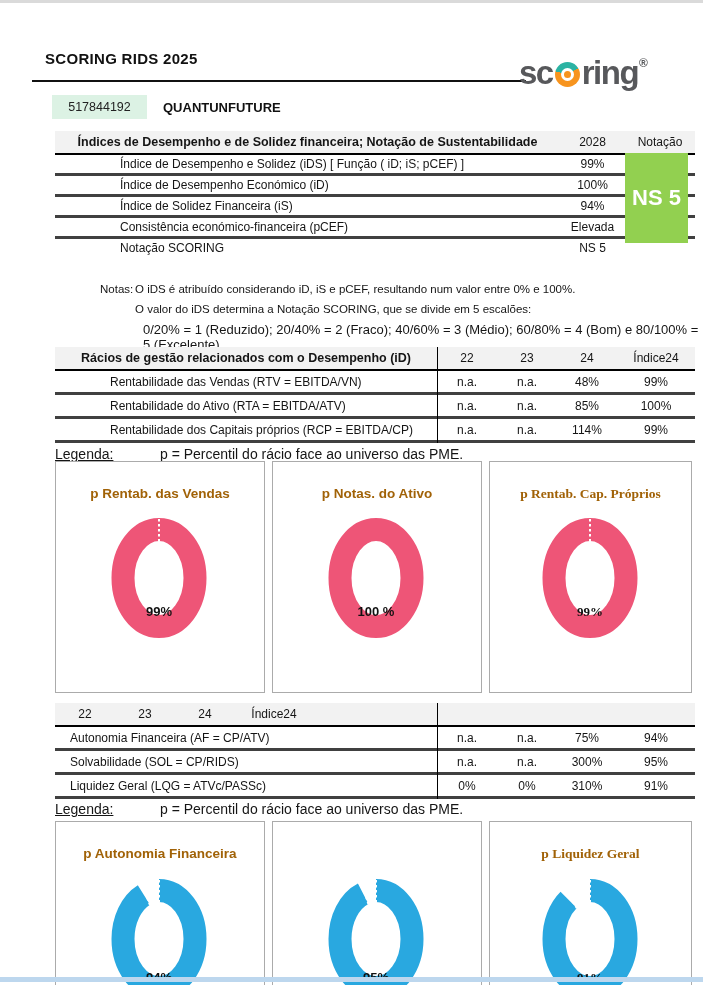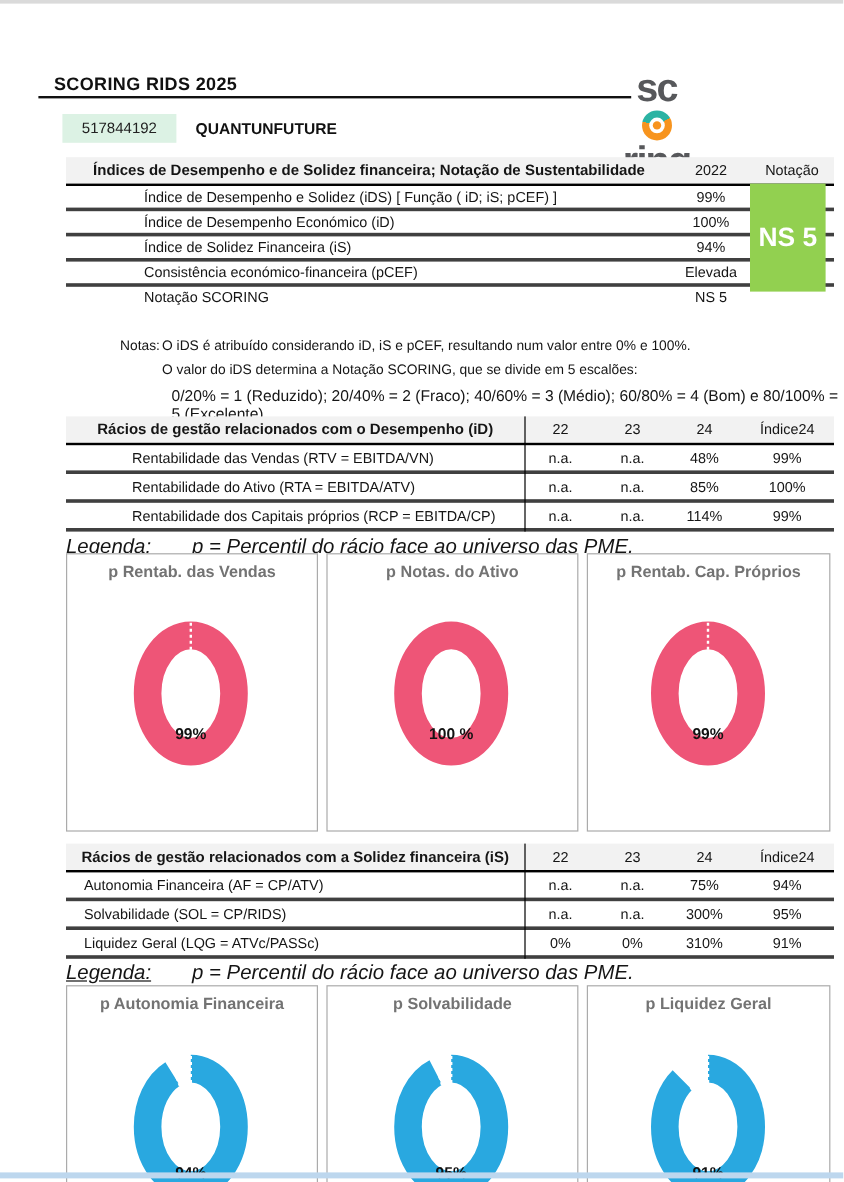--- a/index.html
+++ b/index.html
@@ -1,25 +1,25 @@
 <!DOCTYPE html>
 <html><head>
 <meta charset="utf-8">
 <style>
   html,body{margin:0;padding:0;background:#fff;}
   #page{position:relative;width:703px;height:985px;overflow:hidden;background:#fff;
         font-family:"Liberation Sans",sans-serif;color:#151515;}
   .abs{position:absolute;}
 
   .top-strip{left:0;top:0;width:703px;height:3px;background:#DADADA;}
-  .page-title{left:45px;top:50px;font-size:15px;font-weight:bold;letter-spacing:.3px;color:#111;margin-top:12px;}
+  .page-title{left:45px;top:50px;font-size:15px;font-weight:bold;letter-spacing:.3px;color:#111;}
   .title-rule{left:32px;top:80px;width:494px;height:2px;background:#111;}
 
   .logo{left:519px;top:56px;display:flex;align-items:center;color:#57585B;
-        font-size:33px;font-weight:bold;letter-spacing:-1.5px;line-height:1;flex-direction:column;}
+        font-size:33px;font-weight:bold;letter-spacing:-1.5px;line-height:1;}
   .logo-o{width:25px;height:25px;border-radius:50%;position:relative;margin:3px 2px 0 2px;
           background:conic-gradient(from 285deg,var(--teal) 0 135deg,var(--orange) 135deg 360deg);}
   .logo-o::before{content:'';position:absolute;inset:6px;background:#fff;border-radius:50%;}
   .logo-o::after{content:'';position:absolute;inset:9px;background:var(--orange);border-radius:50%;}
   .logo-reg{font-size:12px;letter-spacing:0;transform:translateY(-10px);margin-left:1px;}
 
   .id-badge{left:52px;top:95px;width:95px;height:24px;display:flex;align-items:center;justify-content:center;
             font-size:12.5px;font-weight:normal;color:#222;}
   .company-name{left:163px;top:100px;font-size:13px;font-weight:bold;color:#111;}
 
@@ -36,31 +36,31 @@
   #table1 .hdr{height:22px;} #table1 .row{height:18px;}
   #table2 .hdr,#table3 .hdr{height:22px;} #table2 .row,#table3 .row{height:21px;}
   .ns-badge{position:absolute;left:570px;top:22px;width:63px;height:90px;display:flex;align-items:center;
             justify-content:center;color:#fff;font-size:22px;font-weight:bold;}
 
   .notes-label{left:100px;top:283px;font-size:11.5px;}
   .note1{left:135px;top:283px;font-size:11.5px;}
   .note2{left:135px;top:303px;font-size:11.5px;}
   .note3{left:143px;top:322px;font-size:13px;}
 
-  .legend{font-size:17px;font-style:italic;}
+  .legend{font-size:14px;}
   .legend .lg-label{text-decoration:underline;}
   .legend .lg-text{position:absolute;left:105px;top:0;white-space:nowrap;}
 
   .panel{position:absolute;border:1px solid #ABABAB;background:#fff;overflow:hidden;}
-  .panel .panel-title{text-align:center;margin-top:7px;font-size:13.5px;font-weight:bold;color:#737373;}
+  .panel .panel-title{text-align:center;margin-top:24px;font-size:13.5px;font-weight:bold;color:#a16207;}
   .panel svg{position:absolute;left:0;top:0;}
   .donut-label{position:absolute;width:48px;text-align:center;font-size:13px;line-height:15px;
                font-weight:bold;color:#111;}
   .row1{top:461px;height:230px;} .row2{top:821px;height:164px;}
-  .p1{left:55px;width:208px;} .p2{left:272px;width:208px;} .p3{left:489px;width:201px;}
+  .p1{left:55px;width:208px;} .p2{left:272px;width:208px;} .p3{left:489px;width:201px;font-family:Liberation Serif, serif;}
   .row1 .donut-label{top:142px;} .row2 .donut-label{top:148px;}
   .lab-c103{left:79px;} .lab-c100{left:76px;}
 
   .footer-strip{left:0;top:977px;width:703px;height:5px;}
 </style>
 </head>
 <body>
 
 <div id="page">
   <div class="abs top-strip"></div>
@@ -74,21 +74,21 @@
     <span>ring</span>
     <span class="logo-reg">®</span>
   </div>
 
   <div class="abs id-badge" style="background-color: rgb(220, 242, 228);">517844192</div>
   <div class="abs company-name">QUANTUNFUTURE</div>
 
   <div class="abs tbl" id="table1" style="top:131px">
     <div class="hdr">
       <div class="ttl">Índices de Desempenho e de Solidez financeira; Notação de Sustentabilidade</div>
-      <div class="c66" style="font-weight:normal">2022</div>
+      <div class="c66" style="font-weight:normal">2028</div>
       <div class="c70" style="font-weight:normal">Notação</div>
     </div>
     <div class="row">
       <div class="c-lab ind65">Índice de Desempenho e Solidez (iDS) [ Função ( iD; iS; pCEF) ]</div>
       <div class="c66">99%</div>
         <div class="c70"></div>
     </div>
     <div class="row">
       <div class="c-lab ind65">Índice de Desempenho Económico (iD)</div>
       <div class="c66">100%</div>
@@ -174,21 +174,20 @@
     <svg width="199" height="230" viewBox="0 0 199 230">
         <ellipse cx="100" cy="116" rx="36" ry="48.5" fill="none" stroke="#EE5577" stroke-width="23" pathLength="100"></ellipse>
         <line x1="100" y1="79.5" x2="100" y2="55.5" stroke="#fff" stroke-width="2" stroke-dasharray="2.6 2.4"></line>
       </svg>
     <div class="donut-label lab-c100">99%</div>
   </div>
 
   <div class="abs tbl" id="table3" style="top:703px">
     <div class="vline"></div>
     <div class="hdr">
-      <div class="ttl" style="max-width:382px">Rácios de gestão relacionados com a Solidez financeira (iS)</div>
       <div class="c60">22</div>
       <div class="c60">23</div>
       <div class="c60">24</div>
       <div class="c78">Índice24</div>
     </div>
     <div class="row">
       <div class="c-lab ind15">Autonomia Financeira (AF = CP/ATV)</div>
       <div class="c60">n.a.</div>
       <div class="c60">n.a.</div>
       <div class="c60">75%</div>
@@ -218,21 +217,20 @@
   <div class="panel row2 p1">
     <div class="panel-title">p Autonomia Financeira</div>
     <svg width="206" height="230" viewBox="0 0 206 230">
         <ellipse cx="103" cy="117" rx="36" ry="48.5" fill="none" stroke="#29A8E0" stroke-width="23" pathLength="100" stroke-dasharray="94 6" stroke-dashoffset="25"></ellipse>
         <line x1="103" y1="80.5" x2="103" y2="56.5" stroke="#fff" stroke-width="2" stroke-dasharray="2.6 2.4"></line>
         <line x1="93.98094845922539" y1="83.06315826507881" x2="85.33002147113547" y2="60.74852260376079" stroke="#fff" stroke-width="2" stroke-dasharray="2.6 2.4"></line>
       </svg>
     <div class="donut-label lab-c103">94%</div>
   </div>
   <div class="panel row2 p2">
-    <div class="panel-title">p Solvabilidade</div>
     <svg width="206" height="230" viewBox="0 0 206 230">
         <ellipse cx="103" cy="117" rx="36" ry="48.5" fill="none" stroke="#29A8E0" stroke-width="23" pathLength="100" stroke-dasharray="95 5" stroke-dashoffset="25"></ellipse>
         <line x1="103" y1="80.5" x2="103" y2="56.5" stroke="#fff" stroke-width="2" stroke-dasharray="2.6 2.4"></line>
         <line x1="95.42908363781379" y1="82.2864371552269" x2="88.16718427000252" y2="59.46108076414321" stroke="#fff" stroke-width="2" stroke-dasharray="2.6 2.4"></line>
       </svg>
     <div class="donut-label lab-c103">95%</div>
   </div>
   <div class="panel row2 p3">
     <div class="panel-title">p Liquidez Geral</div>
     <svg width="199" height="230" viewBox="0 0 199 230">

